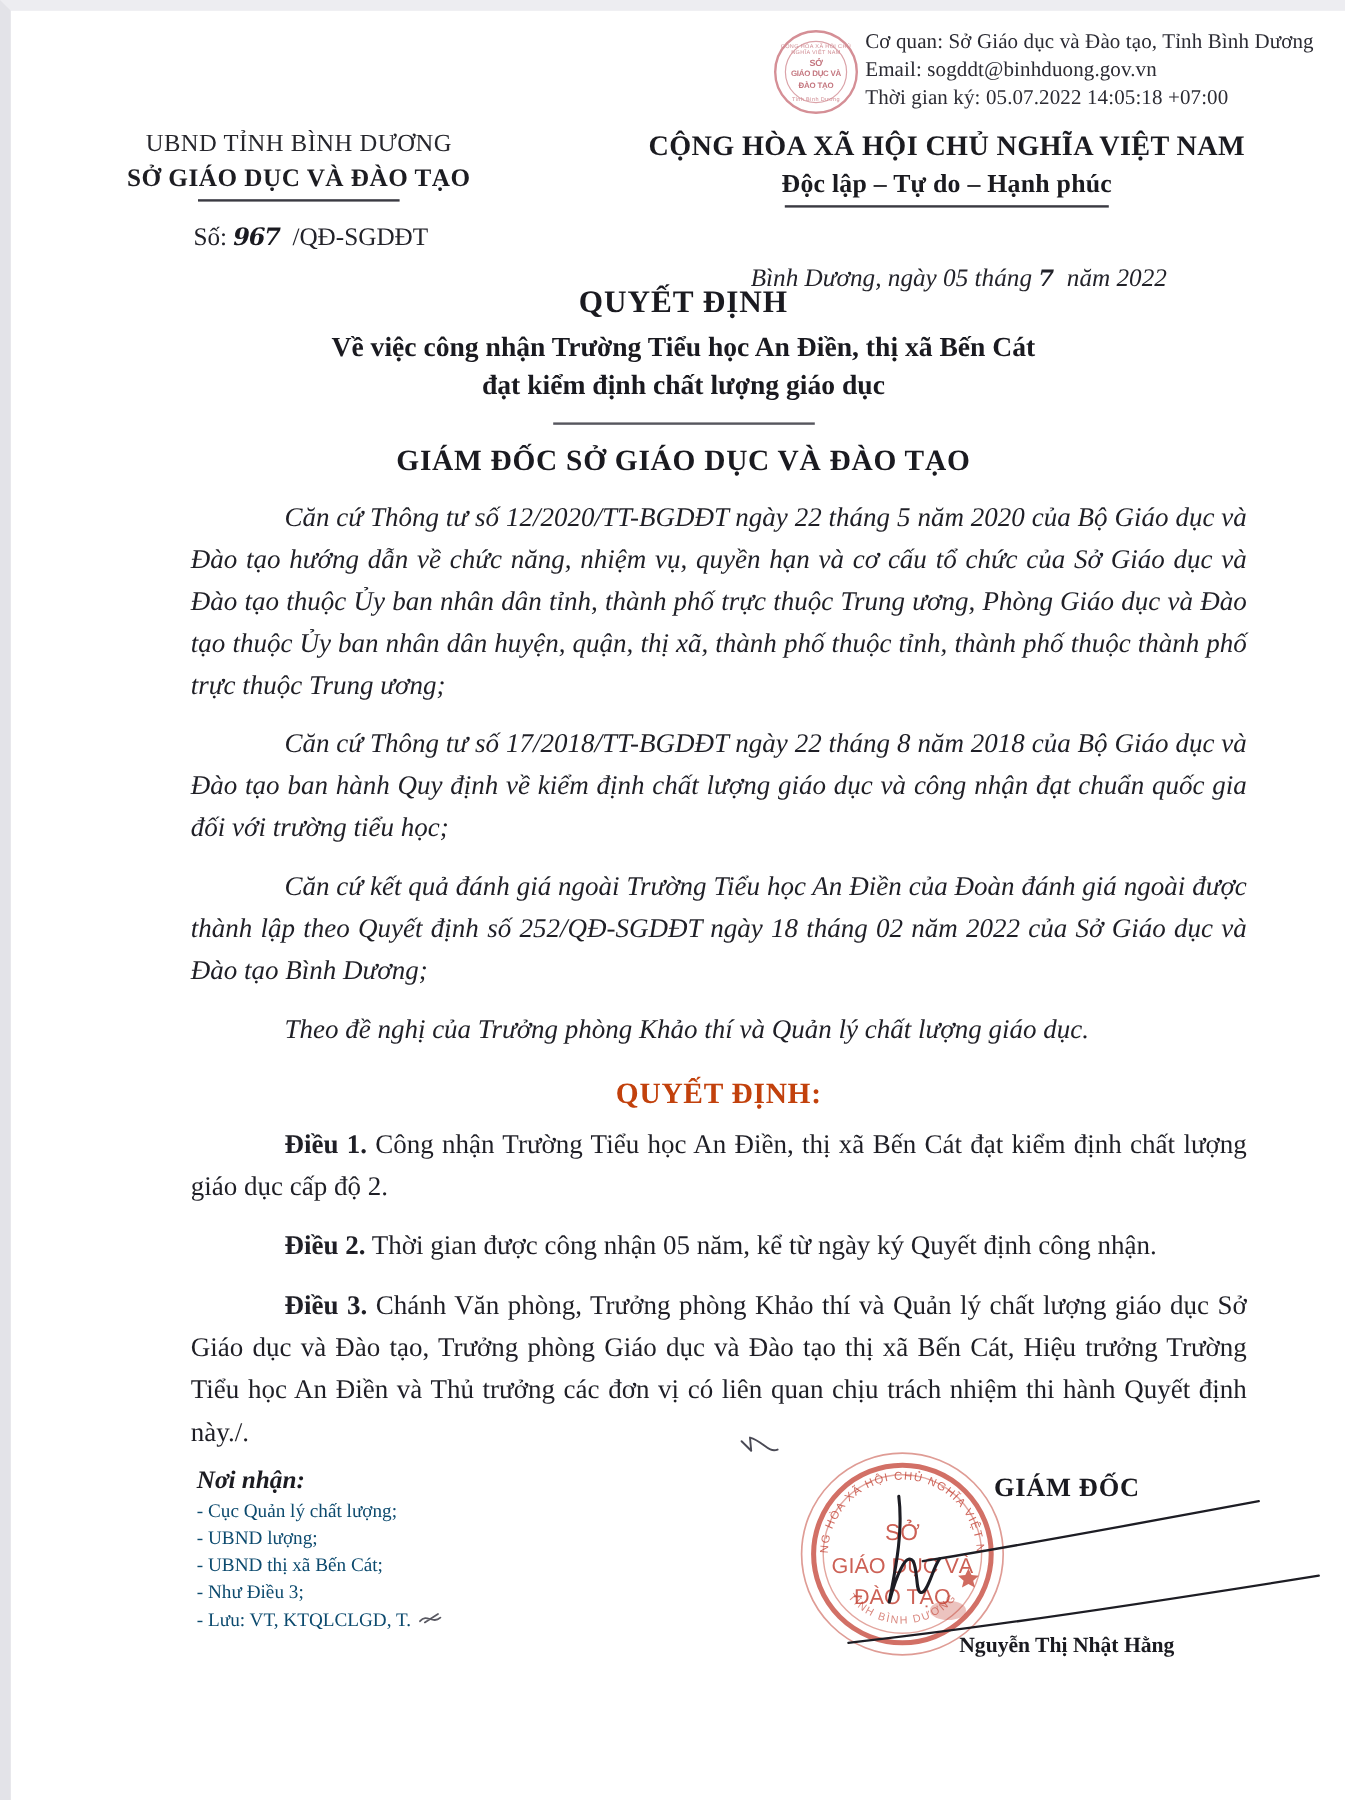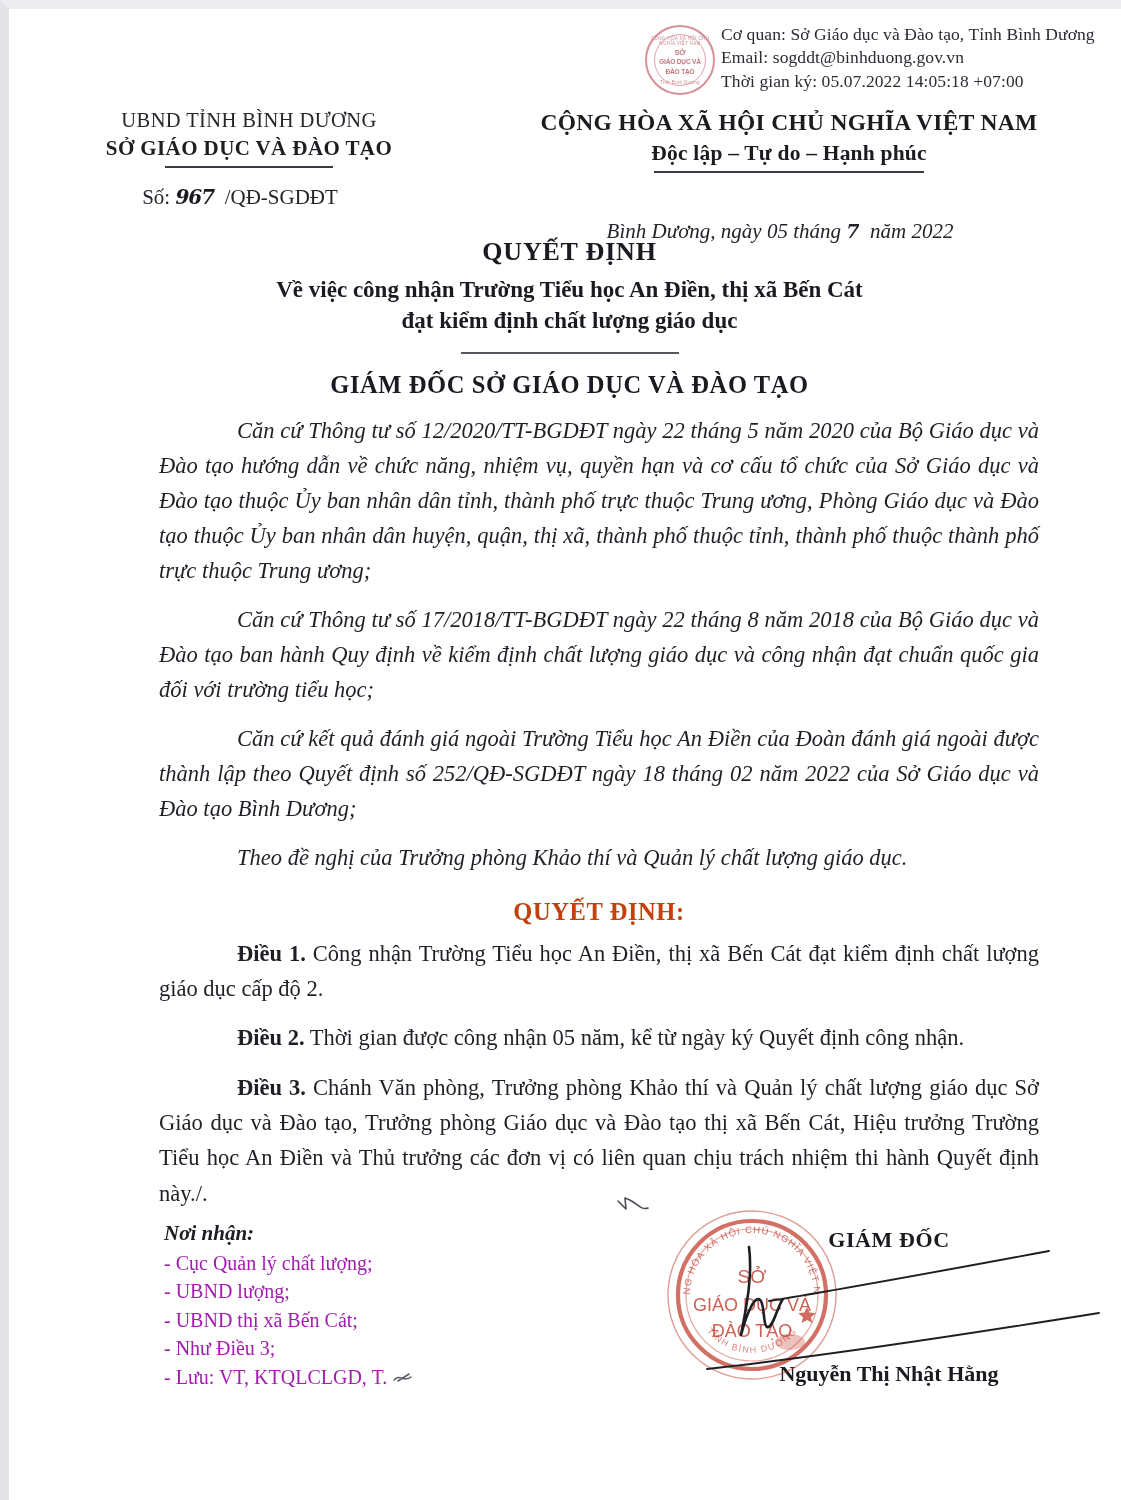--- a/index.html
+++ b/index.html
@@ -139,21 +139,21 @@
   .rule-left  { width: 168px; }
   .rule-right { width: 270px; }
 
   .numline {
     position: absolute;
     top: 176px;
     left: 0;
     width: 1121px;
     display: flex;
   }
-  .num-left { width: 440px; text-align: center; padding-left: 11px; }
+  .num-left { width: 440px; text-align: center; padding-left: 30px; }
   .num-right { width: 640px; text-align: center; margin-top: 34px; }
   .doc-no {
     font-size: 21px;
     color: #23232a;
     white-space: nowrap;
   }
   .hand {
     font-family: "DejaVu Serif", serif;
     font-style: italic;
     font-weight: bold;
@@ -276,23 +276,23 @@
     width: 430px;
   }
   .rec-title {
     font-size: 21px;
     font-style: italic;
     font-weight: bold;
     color: #1c1c22;
     margin-bottom: 3px;
   }
   .rec-item {
-    font-size: 20px;
+    font-size: 16px;
     line-height: 1.42;
-    color: #a21caf;
+    color: #0c4a6e;
     white-space: nowrap;
   }
   .rec-flourish {
     display: inline-block;
     vertical-align: -3px;
     margin-left: 4px;
   }
 
   .signature {
     position: absolute;
@@ -301,21 +301,21 @@
     width: 360px;
     text-align: center;
   }
   .sig-role {
     font-size: 22px;
     font-weight: bold;
     letter-spacing: .6px;
     color: #1a1a20;
   }
   .sig-name {
-    font-size: 22px;
+    font-size: 18px;
     font-weight: bold;
     color: #1a1a20;
     margin-top: 108px;
     white-space: nowrap;
   }
 
   
   .seal {
     position: absolute;
     left: 655px;

